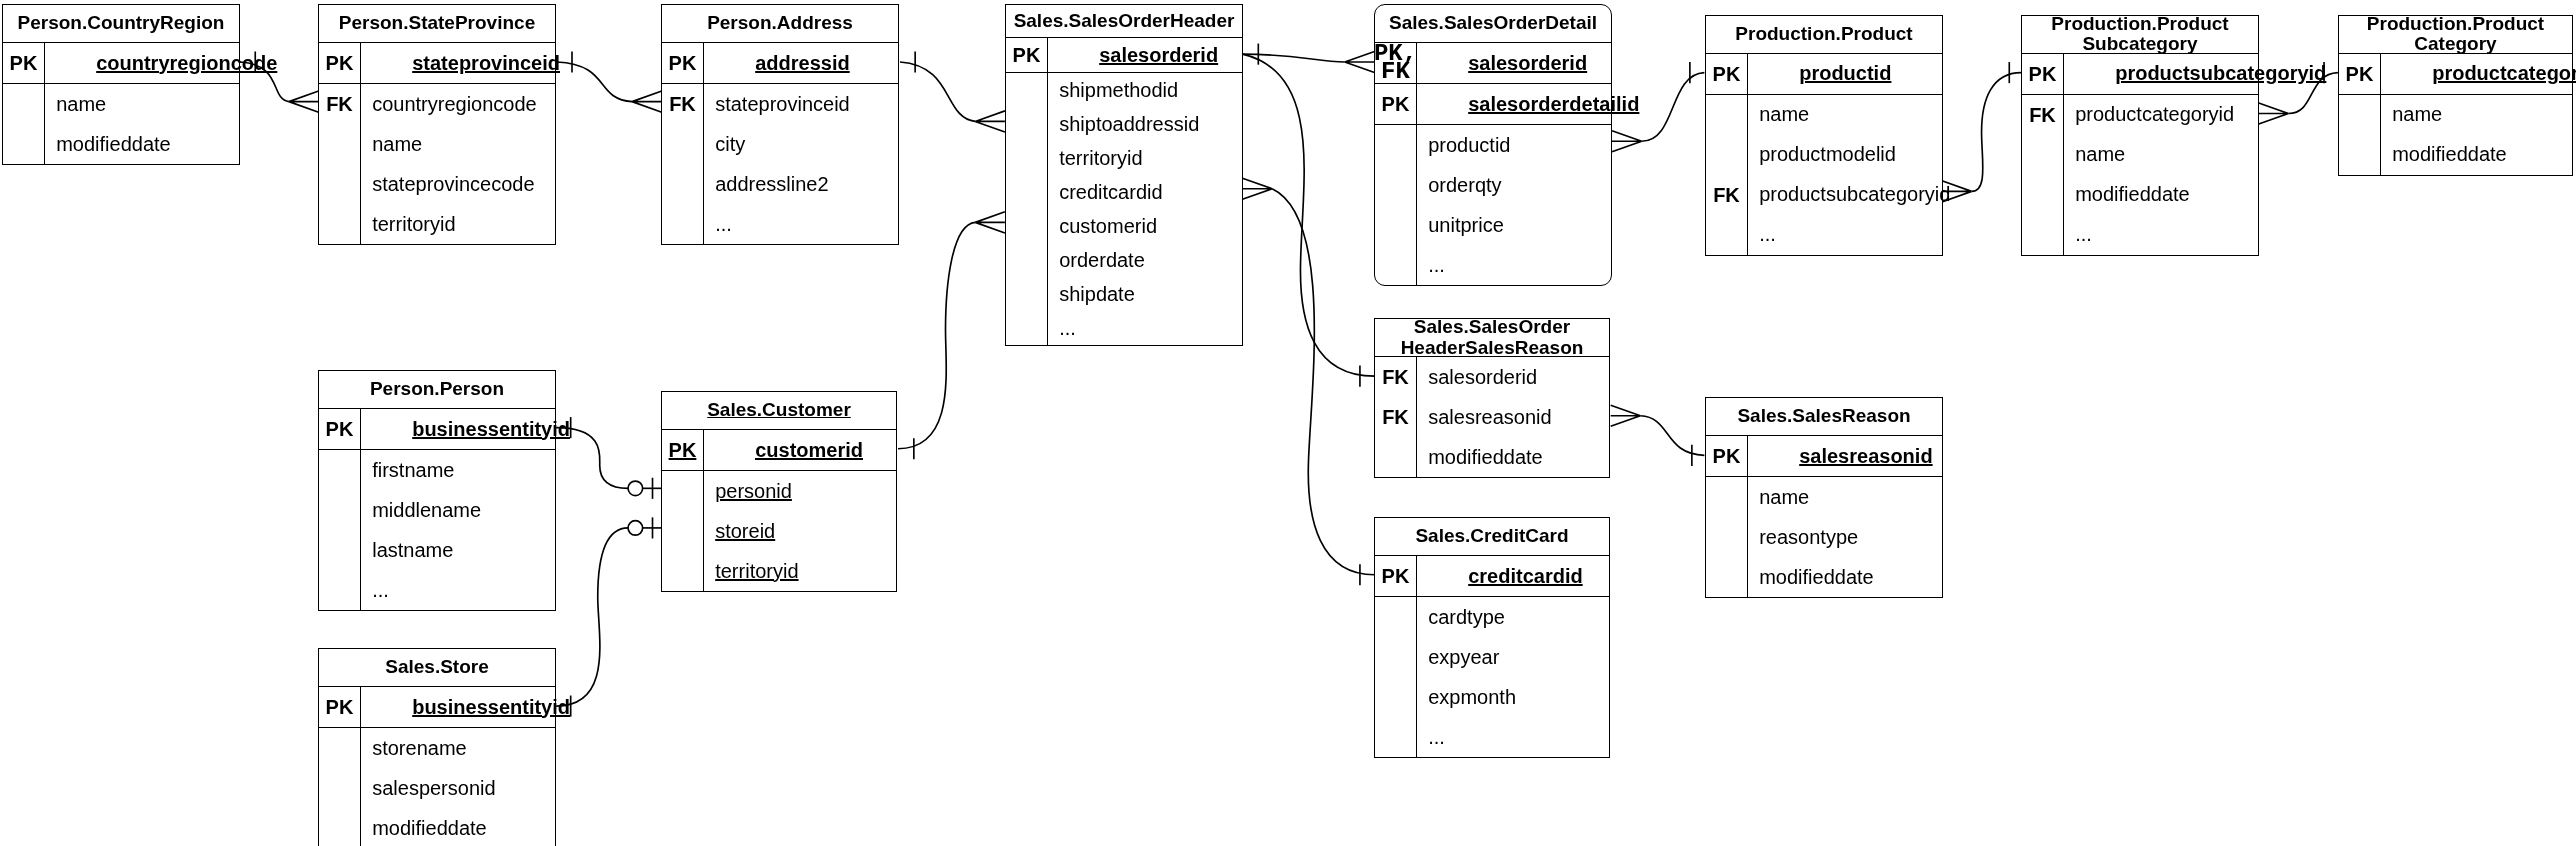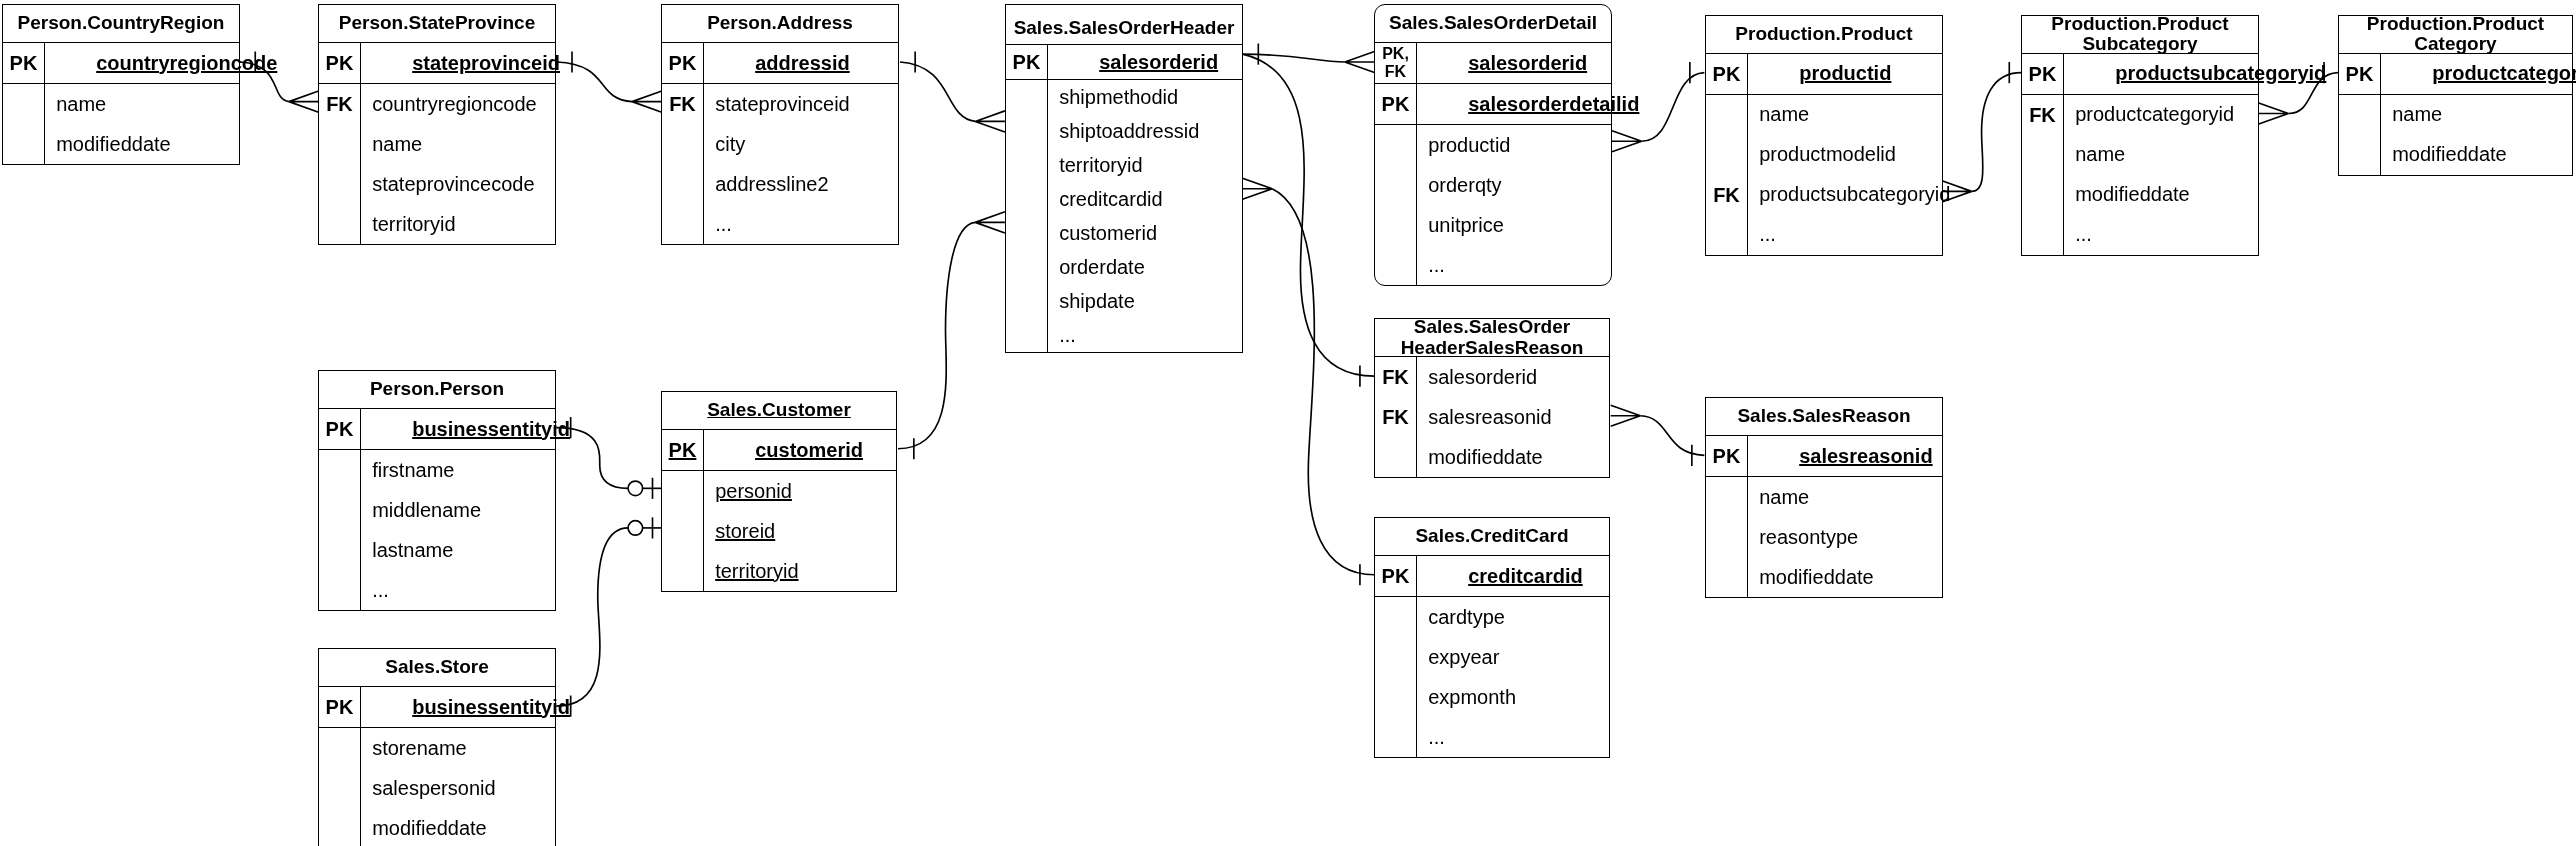--- a/index.html
+++ b/index.html
@@ -23,21 +23,21 @@
     width:41px;flex:none;border-right:1.7px solid #000;
     display:flex;align-items:center;justify-content:center;
     font-weight:bold;font-size:20px;line-height:20px;white-space:pre-line;text-align:center;
   }
   .fc{
     flex:1;display:flex;align-items:center;padding-left:11.2px;
     font-size:20px;
   }
   .pk{font-weight:bold;text-decoration:underline;}
   
-  .cmpct .ttl{height:32px;margin-top:7px;}
+  .cmpct .ttl{height:32px;}
   .cmpct .krow{height:34px;}
   .cmpct .brow{height:34px;}
 </style>
 </head>
 <body>
 
 <div id="canvas">
 
   <svg id="wires" viewBox="0 0 3902 1282" fill="none" stroke="#000" stroke-width="2.5">
 
@@ -223,21 +223,21 @@
       </div>
     <div class="brow">
         <span class="kc"></span>
         <span class="fc">...</span>
       </div>
   </div>
 
   <div class="tbl" style="left:1374px;top:4px;width:238px;border-radius:11px;">
     <div class="ttl">Sales.SalesOrderDetail</div>
     <div class="krow">
-      <span class="kc" style="font-size:16px;line-height:18.5px;">PK,
+      <span class="kc" style="font-size:24px;line-height:18.5px;font-family:Liberation Mono, monospace;">PK,
 FK</span>
       <span class="fc pk">salesorderid</span>
     </div>
     <div class="krow">
       <span class="kc">PK</span>
       <span class="fc pk">salesorderdetailid</span>
     </div>
     <div class="brow">
         <span class="kc"></span>
         <span class="fc">productid</span>

